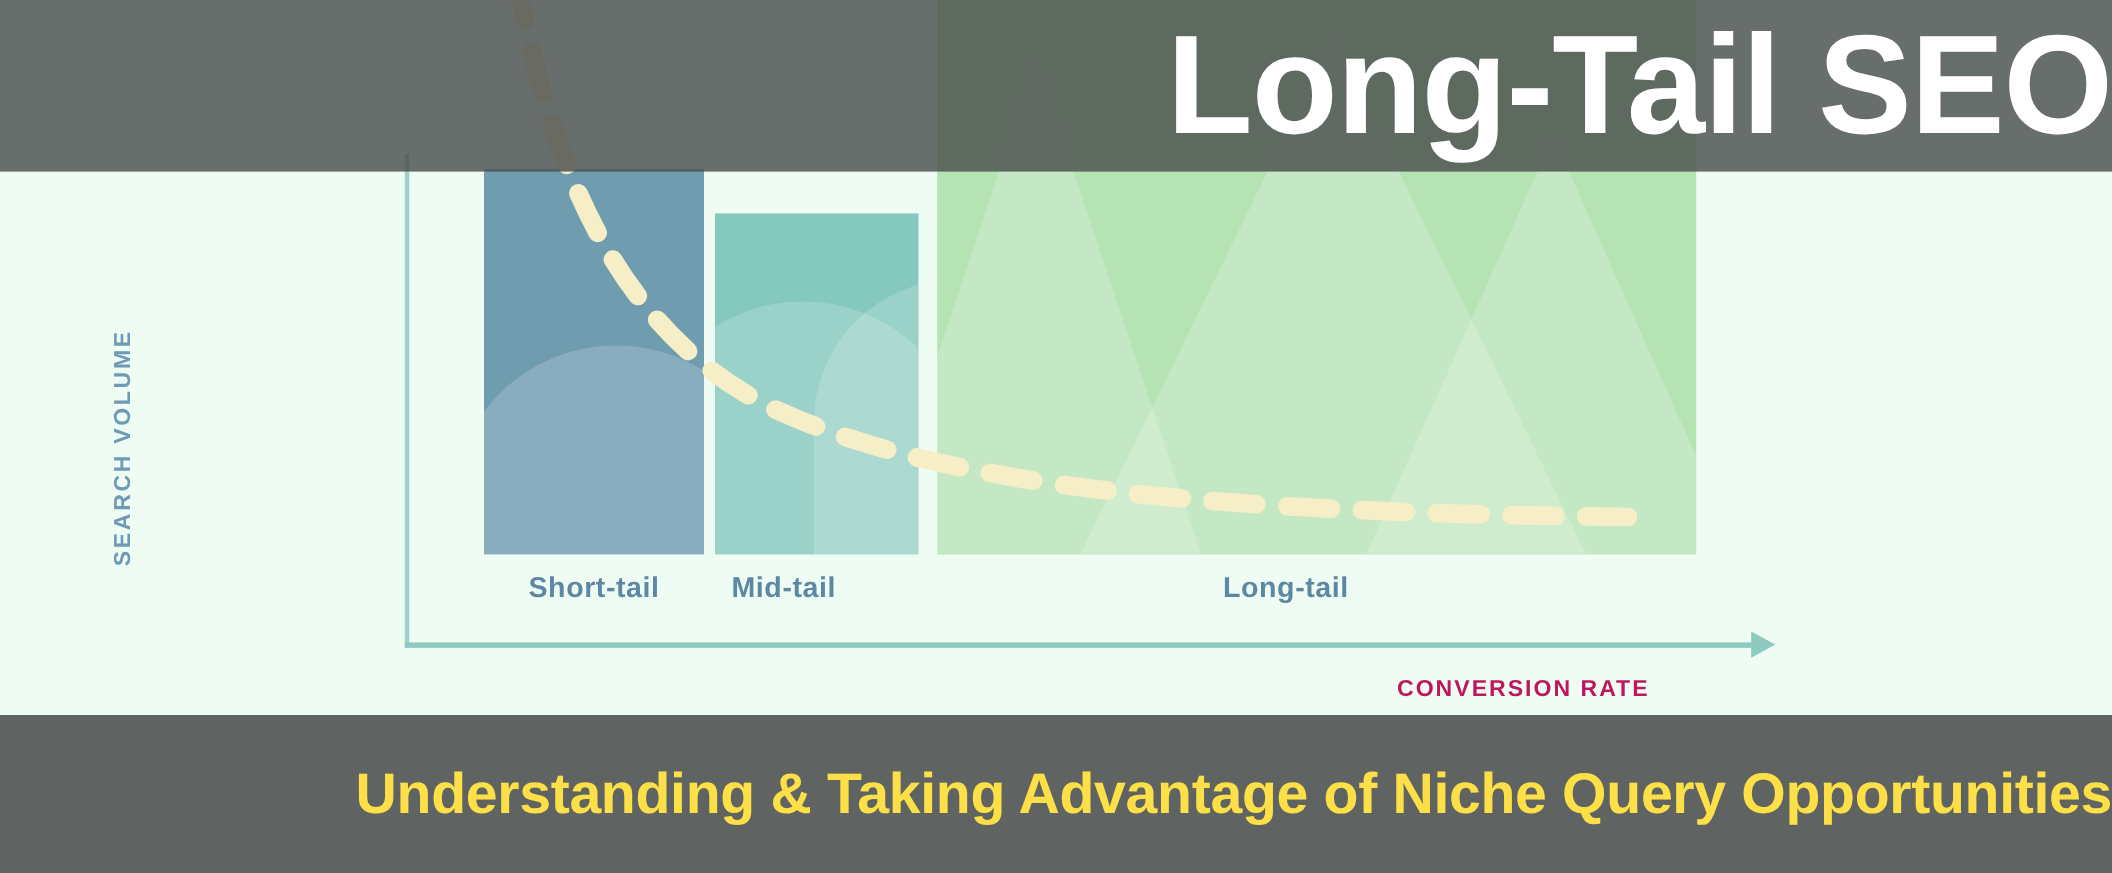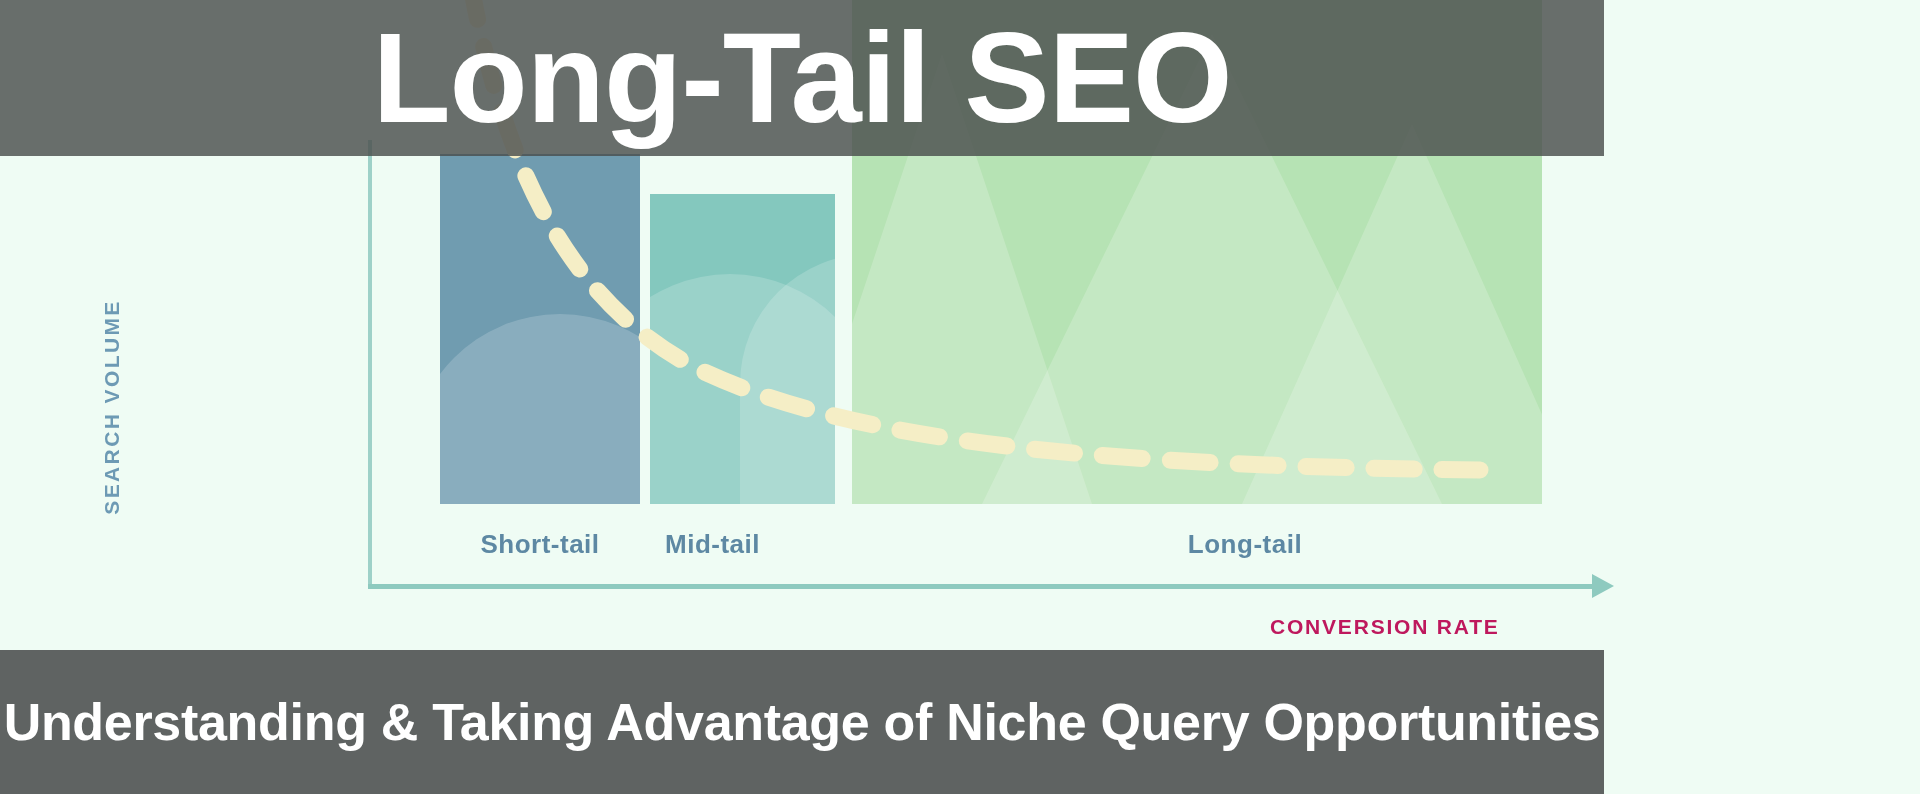--- a/index.html
+++ b/index.html
@@ -107,44 +107,43 @@
   }
 
   .seg-label {
     position: absolute;
     top: 519px;
     color: #5d88a3;
     font-size: 26px;
     font-weight: bold;
     letter-spacing: 0.5px;
     text-align: center;
-    margin-top: 10px;
   }
   .seg-short { left: 440px; width: 200px; }
   .seg-mid   { left: 620px; width: 185px; }
-  .seg-long  { left: 900px; width: 690px; }
+  .seg-long  { left: 824px; width: 690px; }
 
   
   .curve {
     position: absolute;
     left: 0; top: 0;
     width: 1920px;
     height: 794px;
     pointer-events: none;
   }
 
   
   .banner {
     position: absolute;
     left: 0;
-    width: 1604px;
+    width: 1920px;
     background: rgba(74,78,77,0.82);
     display: flex;
     align-items: center;
-    justify-content: center;
+    justify-content: flex-end;
   }
   .banner-top {
     top: 0;
     height: 156px;
   }
   .banner-bottom {
     top: 650px;
     height: 144px;
     background: #5f6362;
   }
@@ -152,21 +151,21 @@
   .title {
     color: #ffffff;
     font-size: 128px;
     font-weight: bold;
     letter-spacing: -1px;
     line-height: 1;
     margin: 0;
     white-space: nowrap;
   }
   .subtitle {
-    color: #ffffff;
+    color: #fde047;
     font-size: 52px;
     font-weight: bold;
     margin: 0;
     white-space: nowrap;
     letter-spacing: -0.3px;
   }
 </style>
 </head>
 <body>
 

